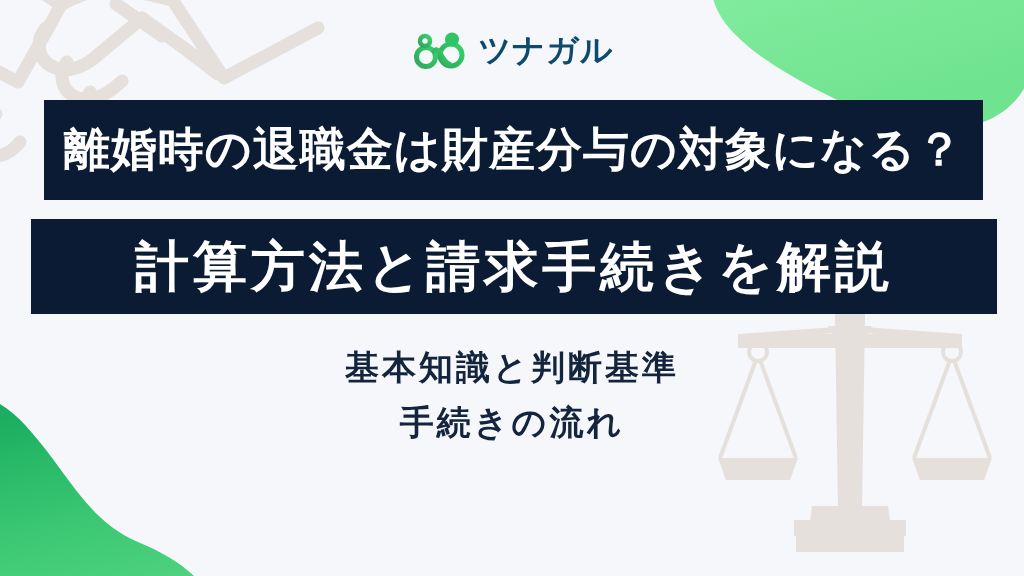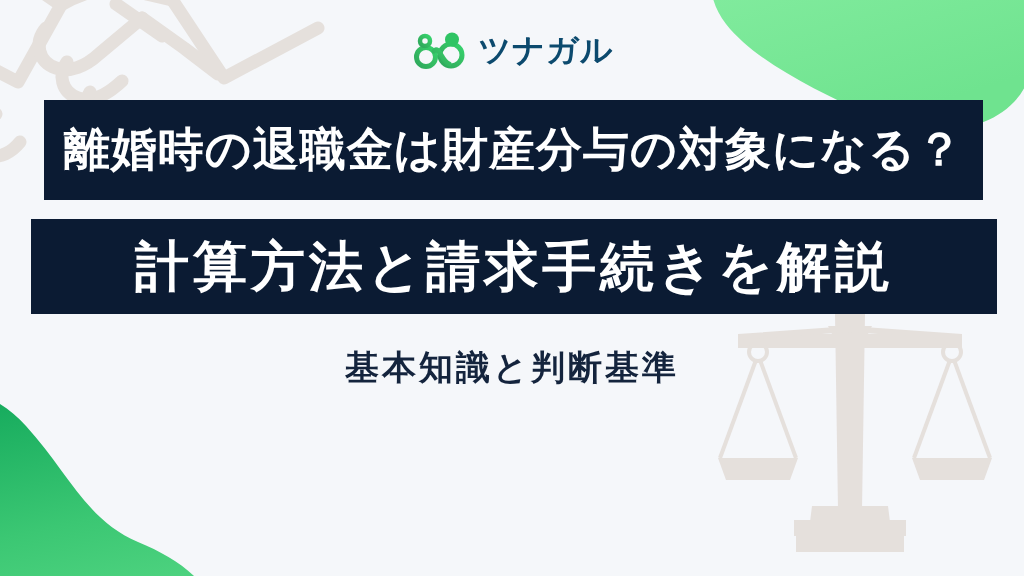--- a/index.html
+++ b/index.html
@@ -232,15 +232,16 @@
   <div class="headline-bar" id="headline-bar-1">
     <span class="headline-text">離婚時の退職金は財産分与の対象になる？</span>
   </div>
 
   <div class="headline-bar" id="headline-bar-2">
     <span class="headline-text">計算方法と請求手続きを解説</span>
   </div>
 
   <div id="subtitle-list">
     <div class="subtitle-line">基本知識と判断基準</div>
+    <div class="subtitle-line">手続きの流れ</div>
   </div>
 
 </div>
 
 </body></html>

